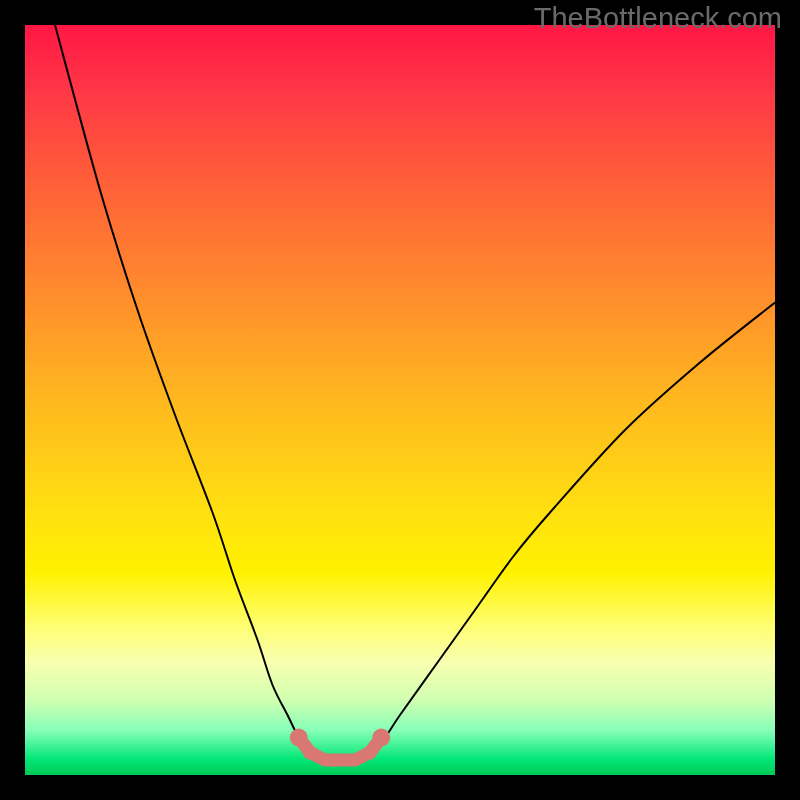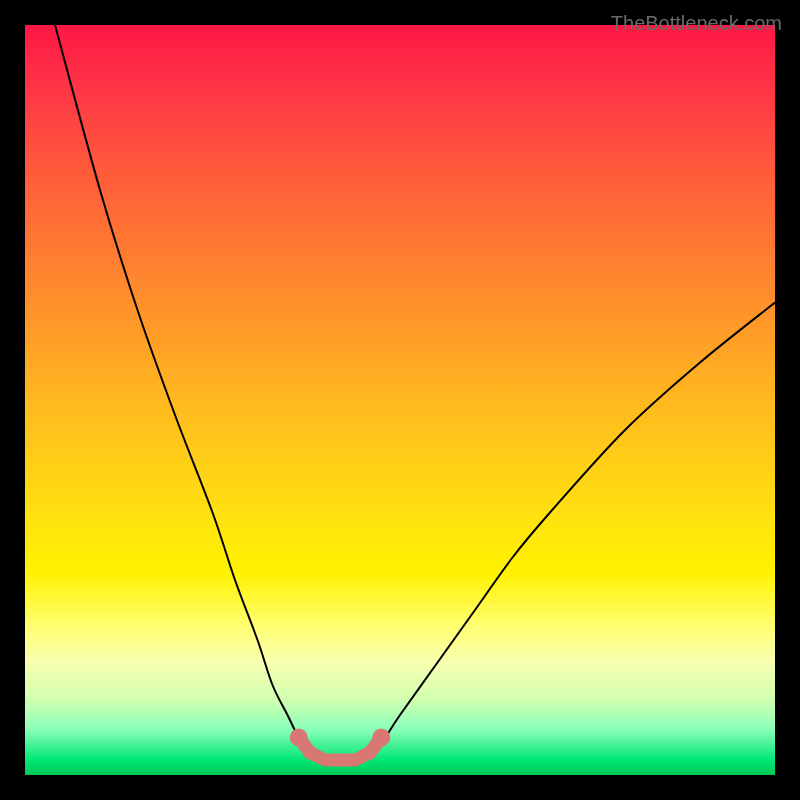--- a/index.html
+++ b/index.html
@@ -6,24 +6,24 @@
     margin: 0;
     padding: 0;
     width: 800px;
     height: 800px;
     background: black;
     position: relative;
     font-family: Arial, sans-serif;
   }
   .watermark {
     position: absolute;
-    top: 12px;
+    top: 2px;
     right: 18px;
     color: #6a6a6a;
-    font-size: 20px;
+    font-size: 29px;
     font-weight: normal;
     z-index: 10;
   }
   .plot-area {
     position: absolute;
     left: 25px;
     top: 25px;
     width: 750px;
     height: 750px;
   }

